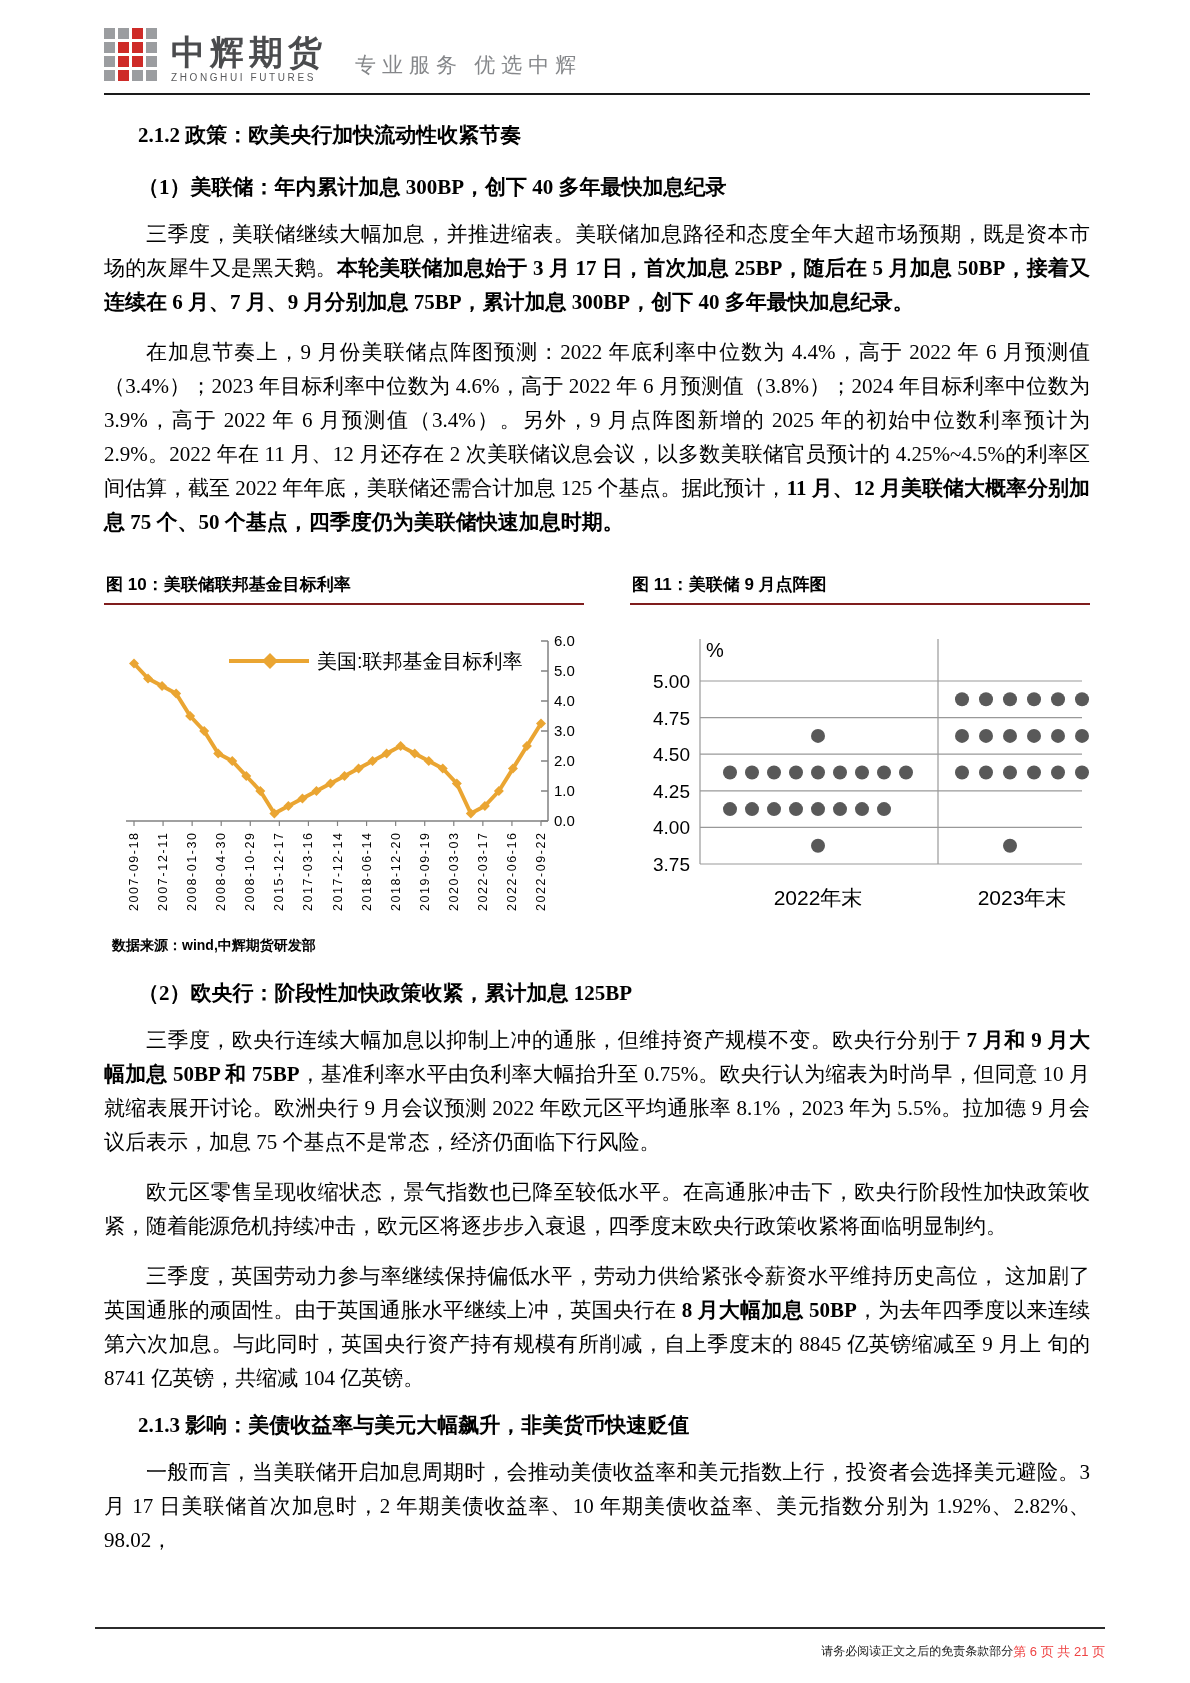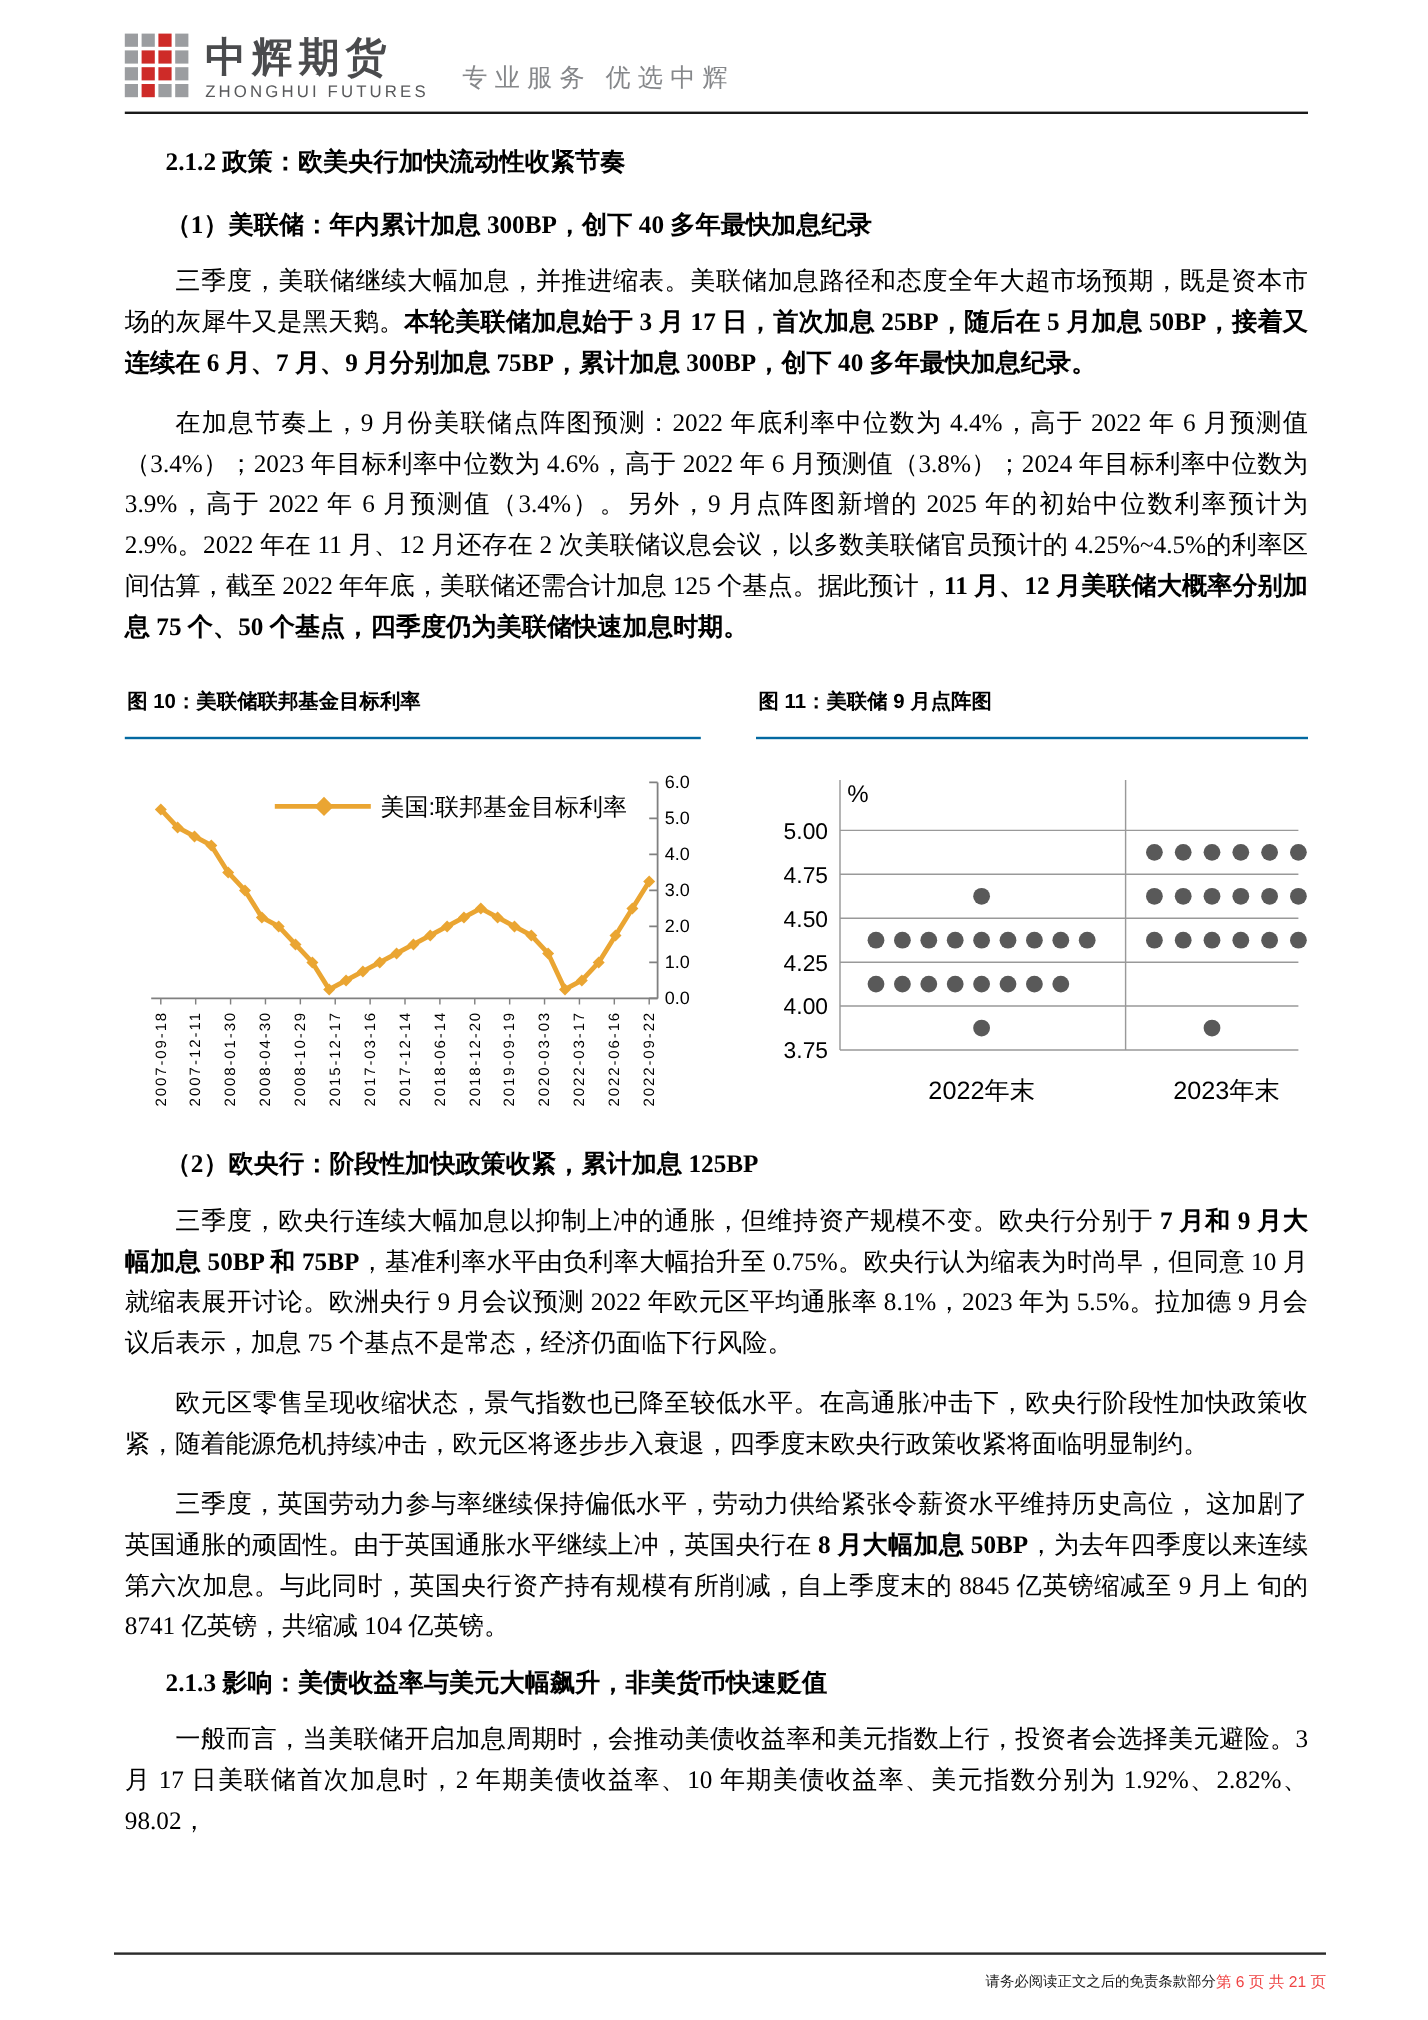--- a/index.html
+++ b/index.html
@@ -8,35 +8,35 @@
   
   header{padding:28px 100px 0 104px;}
   .logo-row{display:flex;align-items:flex-end;}
   .logo-mark{display:grid;grid-template-columns:repeat(4,11px);grid-template-rows:repeat(4,11px);
              gap:3px;margin-right:14px;margin-bottom:2px;}
   .logo-mark span{background:#9b9da0;}
   .logo-mark span.red{background:#ce2b28;}
   .logo-text{line-height:1;}
   .logo-cn{font-family:"Liberation Sans","DejaVu Sans",sans-serif;font-weight:bold;
            font-size:34px;color:#4a4b4d;letter-spacing:5px;}
-  .logo-en{font-family:"Liberation Sans","DejaVu Sans",sans-serif;font-size:14px;
+  .logo-en{font-family:"Liberation Sans","DejaVu Sans",sans-serif;font-size:10px;
            color:#58595b;letter-spacing:2.6px;margin-top:4px;}
   .tagline{font-size:21px;color:#85878a;margin-left:28px;margin-bottom:4px;letter-spacing:6px;}
   .header-rule{height:2px;background:#1a1a1a;margin-top:10px;}
   
   main{padding:12px 100px 0 104px;}
   .sec-title{font-size:21px;font-weight:bold;margin:14px 0 10px 0;padding-left:34px;}
   .sub-heading{font-size:21px;font-weight:bold;margin:24px 0 10px 0;padding-left:34px;}
   p.body-p{font-size:21px;line-height:34px;text-align:justify;text-indent:2em;margin:16px 0;}
   p.body-p b{font-weight:bold;}
   
   .figures{display:flex;margin-top:30px;}
   .fig{width:480px;}
   .fig + .fig{margin-left:46px;width:460px;}
-  .fig-title{font-size:17px;font-weight:bold;padding:4px 2px 18px 2px;border-bottom:2px solid #0369a1;
+  .fig-title{font-size:17px;font-weight:bold;padding:4px 2px 7px 2px;border-bottom:2px solid #7f1d1d;
              font-family:"Liberation Sans","DejaVu Sans",sans-serif;}
   .fig svg{display:block;margin-top:4px;}
   svg text{font-family:"Liberation Sans","DejaVu Sans",sans-serif;}
   .source-line{font-size:14px;font-weight:bold;margin:16px 0 6px 8px;
                font-family:"Liberation Sans","DejaVu Sans",sans-serif;}
   
   footer{position:absolute;left:95px;right:85px;bottom:22px;}
   .footer-rule{height:2px;background:#2b2b2b;}
   .footer-row{display:flex;justify-content:flex-end;margin-top:14px;
               font-family:"Liberation Sans","DejaVu Sans",sans-serif;}
@@ -224,20 +224,21 @@
             <circle cx="356" cy="163.5" r="7" fill="#595959"></circle>
             <circle cx="380" cy="163.5" r="7" fill="#595959"></circle>
             <circle cx="404" cy="163.5" r="7" fill="#595959"></circle>
             <circle cx="428" cy="163.5" r="7" fill="#595959"></circle>
             <circle cx="452" cy="163.5" r="7" fill="#595959"></circle>
             <circle cx="380" cy="236.70000000000002" r="7" fill="#595959"></circle>
             <text x="392" y="296" font-size="21" text-anchor="middle" fill="#000">2023年末</text>
           </svg>
       </div>
     </div>
+    <div class="source-line">数据来源：wind,中辉期货研发部</div>
 
     <div class="sub-heading">（2）欧央行：阶段性加快政策收紧，累计加息 125BP</div>
     <p class="body-p"><span>三季度，欧央行连续大幅加息以抑制上冲的通胀，但维持资产规模不变。欧央行分别于 </span><b>7 月和 9 月大幅加息 50BP 和 75BP</b><span>，基准利率水平由负利率大幅抬升至 0.75%。欧央行认为缩表为时尚早，但同意 10 月就缩表展开讨论。欧洲央行 9 月会议预测 2022 年欧元区平均通胀率 8.1%，2023 年为 5.5%。拉加德 9 月会议后表示，加息 75 个基点不是常态，经济仍面临下行风险。</span></p>
     <p class="body-p">欧元区零售呈现收缩状态，景气指数也已降至较低水平。在高通胀冲击下，欧央行阶段性加快政策收紧，随着能源危机持续冲击，欧元区将逐步步入衰退，四季度末欧央行政策收紧将面临明显制约。</p>
 
     <p class="body-p"><span>三季度，英国劳动力参与率继续保持偏低水平，劳动力供给紧张令薪资水平维持历史高位， 这加剧了英国通胀的顽固性。由于英国通胀水平继续上冲，英国央行在 </span><b>8 月大幅加息 50BP</b><span>，为去年四季度以来连续第六次加息。与此同时，英国央行资产持有规模有所削减，自上季度末的 8845 亿英镑缩减至 9 月上 旬的 8741 亿英镑，共缩减 104 亿英镑。</span></p>
 
     <div class="sec-title">2.1.3 影响：美债收益率与美元大幅飙升，非美货币快速贬值</div>
     <p class="body-p">一般而言，当美联储开启加息周期时，会推动美债收益率和美元指数上行，投资者会选择美元避险。3 月 17 日美联储首次加息时，2 年期美债收益率、10 年期美债收益率、美元指数分别为 1.92%、2.82%、98.02，</p>
   </main>

